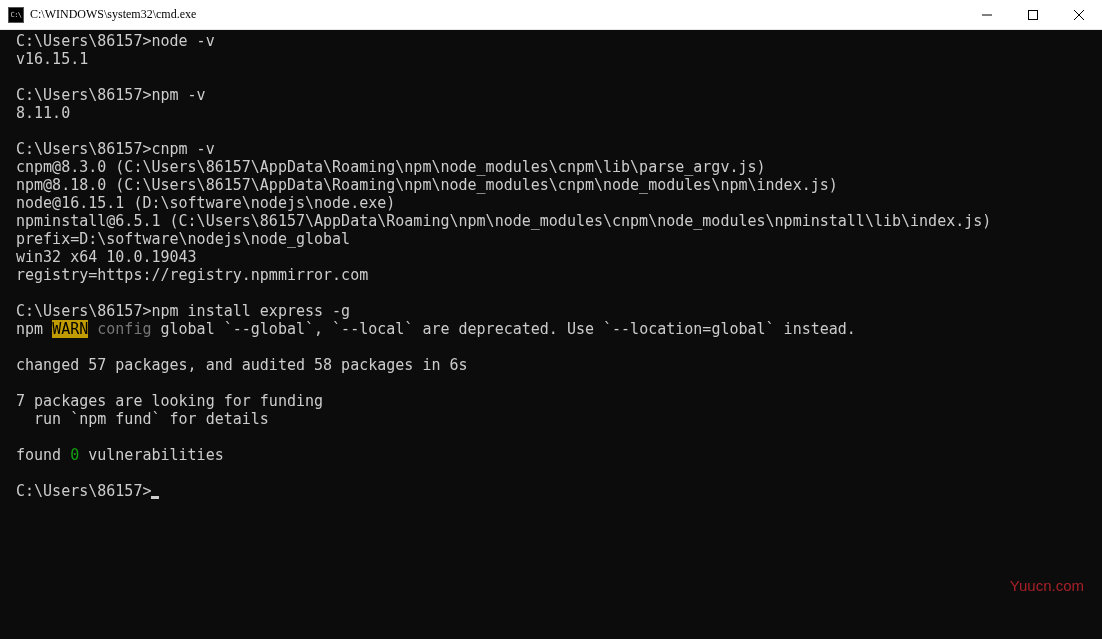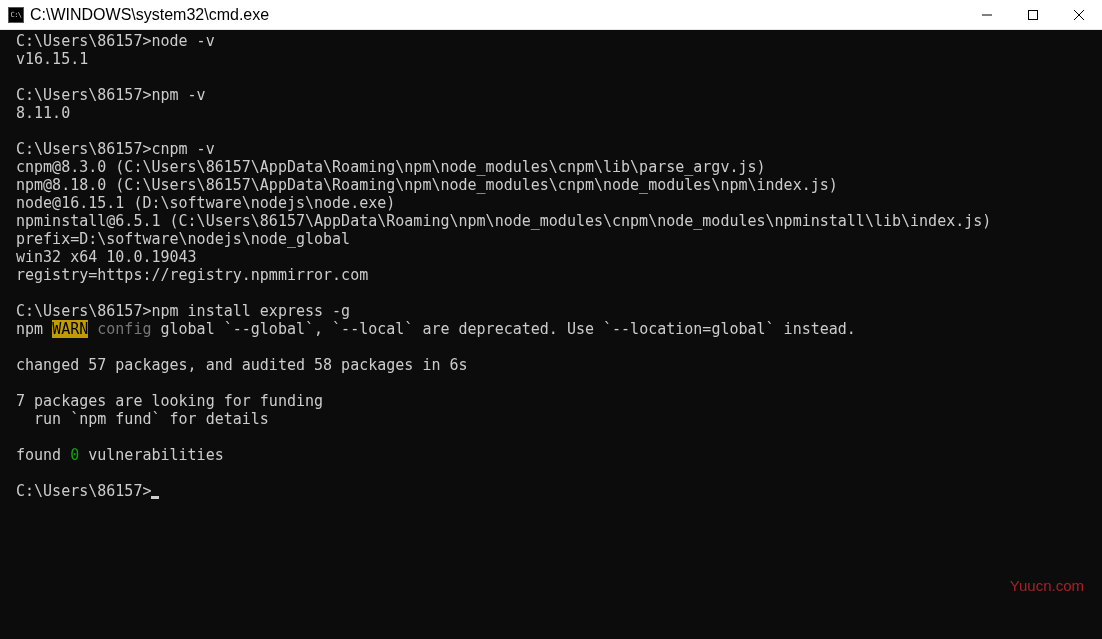--- a/index.html
+++ b/index.html
@@ -29,22 +29,22 @@
   align-items: center;
   justify-content: center;
 }
 .titlebar-icon-text {
   color: #ccc;
   font-size: 7px;
   font-family: Consolas, monospace;
   letter-spacing: -0.5px;
 }
 .titlebar-title {
-  font-family: Liberation Sans, sans-serif;
-  font-size: 16px;
+  font-family: Liberation Serif, serif;
+  font-size: 12px;
   color: #000;
   flex: 1;
 }
 .titlebar-controls {
   display: flex;
   height: 100%;
 }
 .titlebar-btn {
   width: 46px;
   display: flex;

